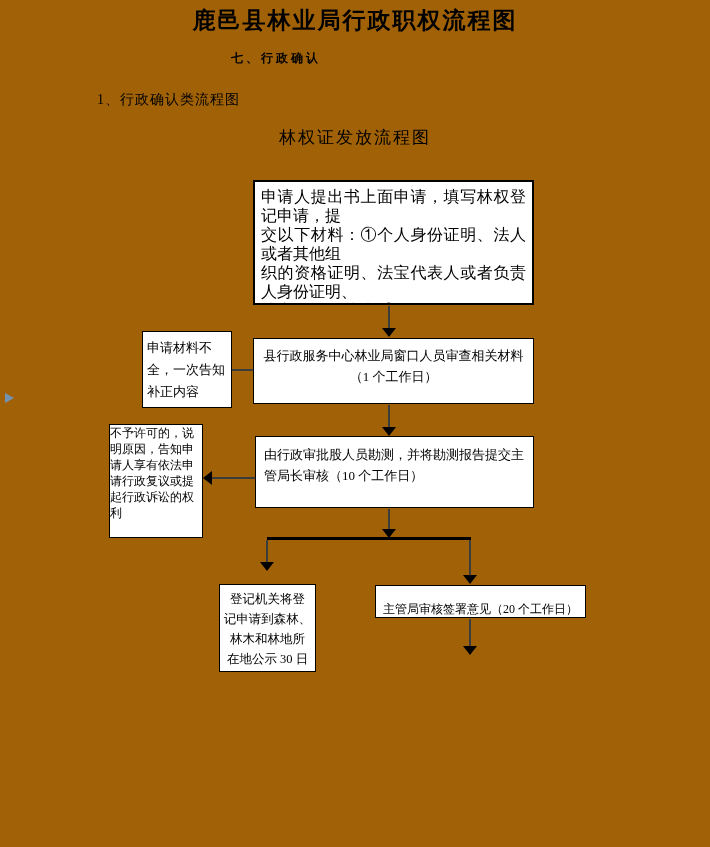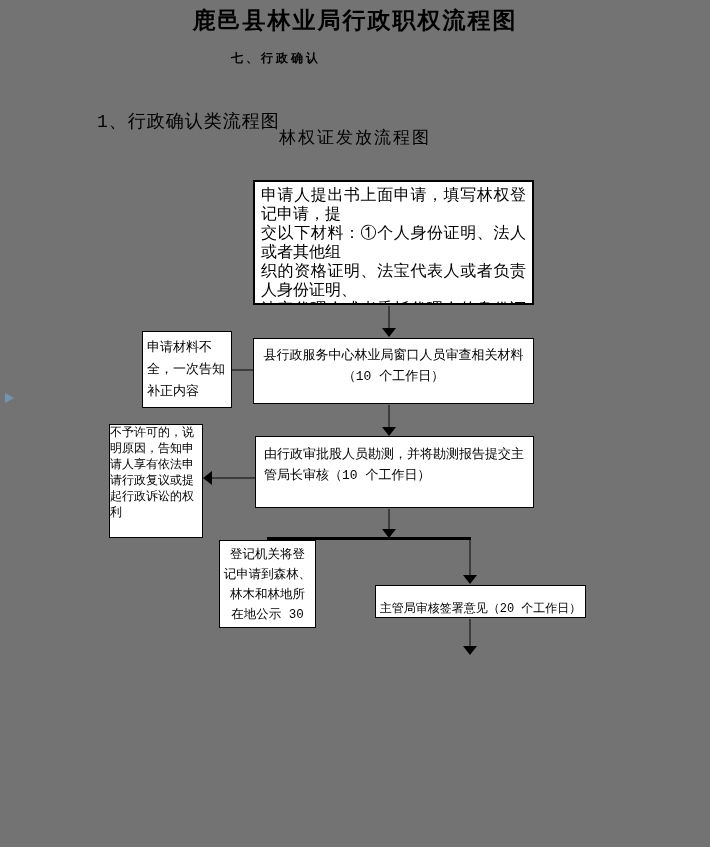--- a/index.html
+++ b/index.html
@@ -1,40 +1,40 @@
 <!DOCTYPE html>
 <html><head>
 <meta charset="utf-8">
 <style>
   html, body { margin:0; padding:0; background:#ffffff; }
   .page {
-    position:relative; width:710px; height:847px; background:#737373;
-    font-family:Liberation Mono, monospace; color:#000; overflow:hidden;
+    position:relative; width:710px; height:847px; background:#a16207;
+    font-family:Liberation Serif, serif; color:#000; overflow:hidden;
   }
   .doc-title { position:absolute; top:5px; left:0; width:100%; text-align:center;
     font-size:23px; font-weight:bold; letter-spacing:2px; }
   .section-heading { position:absolute; top:50px; left:231px;
     font-size:12px; font-weight:bold; letter-spacing:3px; }
-  .subsection-heading { position:absolute; top:91px; left:97px; font-size:18px; letter-spacing:1px;margin-top:18px; }
+  .subsection-heading { position:absolute; top:91px; left:97px; font-size:14px; letter-spacing:1px; }
   .flow-title { position:absolute; top:126px; left:0; width:100%; text-align:center;
     font-size:17px; letter-spacing:2px; }
 
   .node { position:absolute; border:1px solid #000; box-sizing:border-box;
     background:#fff; white-space:pre-line; overflow:hidden; }
   #node-apply   { left:253px; top:180px; width:281px; height:125px; padding:5px 6px;
                   font-size:16px; line-height:19px; text-align:justify; border-width:2px; }
   #node-review  { left:253px; top:338px; width:281px; height:66px; padding:6px 4px;
                   font-size:13px; line-height:21px; text-align:center; }
   #node-incomplete { left:130px; top:331px; width:90px; height:77px; padding:5px 4px;
                   font-size:13px; line-height:22px;margin-left:12px; }
   #node-survey  { left:255px; top:436px; width:279px; height:72px; padding:7px 8px;
                   font-size:13px; line-height:21px; }
   #node-denial  { left:109px; top:424px; width:94px; height:114px; padding:0;
                   font-size:12px; line-height:16px; }
-  #node-public  { left:219px; top:540px; width:97px; height:88px; padding:4px 2px;
+  #node-public  { left:219px; top:584px; width:97px; height:88px; padding:4px 2px;
                   font-size:12.5px; line-height:20px; text-align:center; }
   #node-sign    { left:375px; top:585px; width:211px; height:33px; padding:8px 2px;
                   font-size:12px; line-height:31px; text-align:center; }
   #node-notify  { left:375px; top:656px; width:215px; height:33px; padding:0 2px;
                   font-size:13px; line-height:31px; text-align:center; }
 
   .arrow-v { position:absolute; width:14px; }
   .arrow-v .shaft { position:absolute; left:6px; top:0; bottom:8px; width:2px; background:#3c3c3c; }
   .arrow-v .head  { position:absolute; left:0; bottom:0; width:0; height:0;
     border-left:7px solid transparent; border-right:7px solid transparent; border-top:9px solid #000; }
@@ -65,21 +65,21 @@
 法定代理人或者委托代理人的身份证明和载托事
 项和委托权限的委托书店②申请登记的森林、林
 木和林地权属证明文件。</div>
 
   <div class="arrow-v" style="left:382px; top:306px; height:31px;">
     <div class="shaft"></div>
     <div class="head"></div>
   </div>
 
   <div class="node" id="node-review">县行政服务中心林业局窗口人员审查相关材料
-（10 个工作日）</div>
+（1 个工作日）</div>
 
   <div class="arrow-h" style="left:216px; top:363px; width:37px;">
     <div class="shaft"></div>
     <div class="head"></div>
   </div>
 
   <div class="node" id="node-incomplete">申请材料不
 全，一次告知
 补正内容</div>
 

